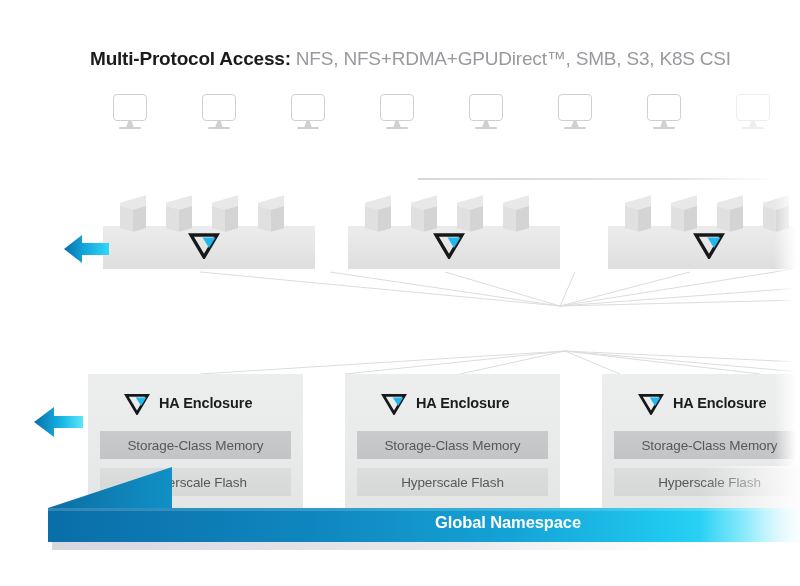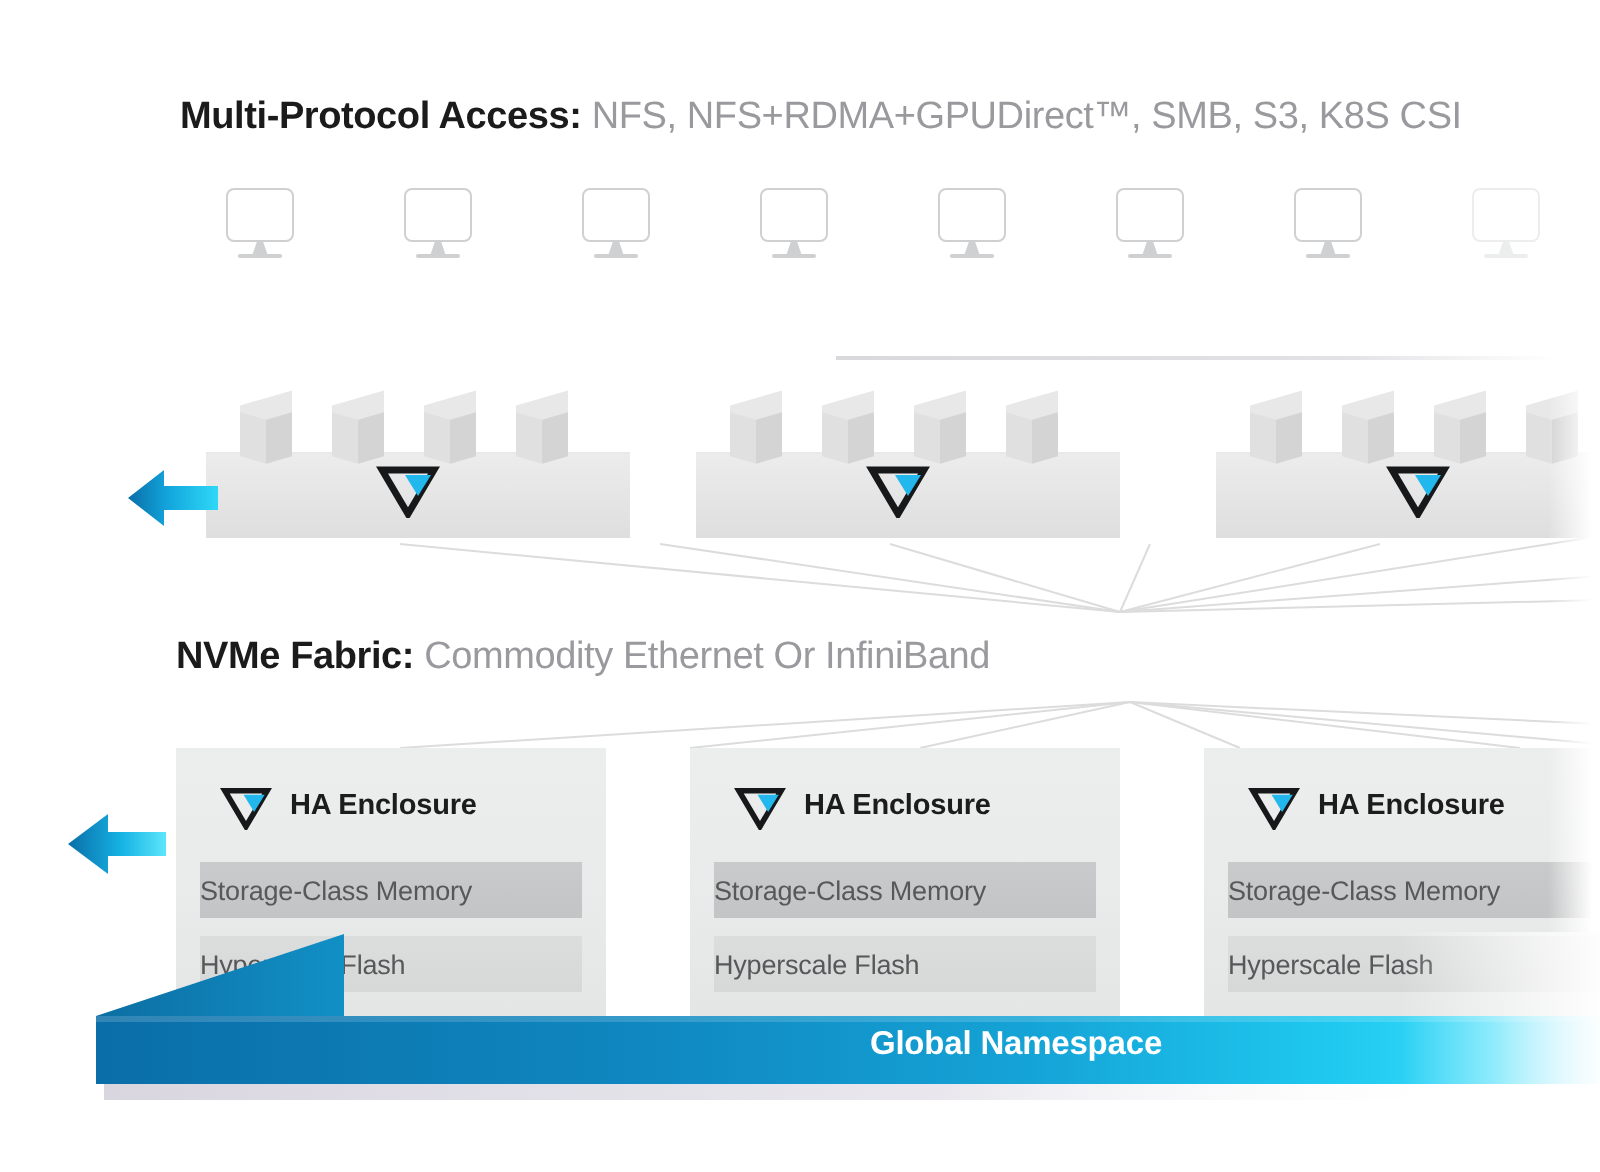--- a/index.html
+++ b/index.html
@@ -107,38 +107,38 @@
     position: absolute;
     background: linear-gradient(180deg,#eceded 0%,#e9eaea 55%,#e4e5e5 100%);
   }
   .enc-head {
     position: absolute;
     left: 0; top: 14px;
     width: 100%;
     height: 30px;
     display: flex;
     align-items: center;
-    padding-left: 22px;
+    padding-left: 36px;
     box-sizing: border-box;
   }
   .enc-title {
     font-size: 14.5px;
     font-weight: bold;
     color: #1c1c1c;
     margin-left: 9px;
     white-space: nowrap;
     letter-spacing: -0.1px;
   }
   .enc-bar {
     position: absolute;
     left: 12px;
     height: 28px;
     display: flex;
     align-items: center;
-    justify-content: flex-start;
+    justify-content: center;
     font-size: 13.5px;
     color: #58585b;
     white-space: nowrap;
     letter-spacing: -0.1px;
   }
   .bar-scm  { background: linear-gradient(180deg,#c9cacb 0%,#c3c4c5 100%); }
   .bar-flash{ background: linear-gradient(180deg,#dcdddd 0%,#d6d7d7 100%); }
 
   
   .arrow { position: absolute; }
@@ -323,24 +323,20 @@
     <defs>
       <linearGradient id="agr1" x1="1" y1="0" x2="0" y2="0">
         <stop offset="0%" stop-color="#2fd8f7"></stop>
         <stop offset="55%" stop-color="#13a6dd"></stop>
         <stop offset="100%" stop-color="#0a6ea8"></stop>
       </linearGradient>
     </defs>
     <path d="M46 9 L19 9 L19 1 L1 15 L19 29 L19 21 L46 21 Z" fill="url(#agr1)"></path>
   </svg>
 
-  <div class="heading" style="left:88px; top:318px;">
-    <span class="bold">NVMe Fabric: </span>
-    <span class="light">Commodity Ethernet Or InfiniBand</span>
-  </div>
 
   <div class="enclosure" style="left:88px; top:374px; width:215px; height:135px;">
     <div class="enc-head">
       <svg width="26" height="23" viewBox="0 0 32 28">
         <path d="M3 4 L29 4 L16 26 Z" fill="none" stroke="#16181a" stroke-width="3.4" stroke-linejoin="miter"></path>
         <path d="M14.5 6.5 L27.5 6.5 L21 17 Z" fill="#22b8ee"></path>
       </svg>
       <span class="enc-title">HA Enclosure</span>
     </div>
     <div class="enc-bar bar-scm" style="top:57px; width:191px;">

